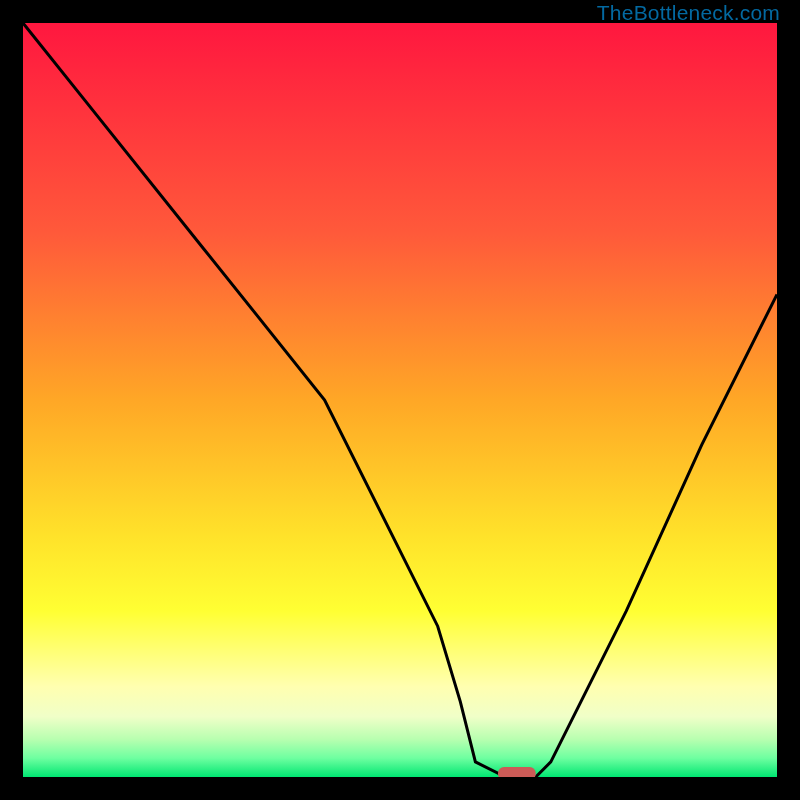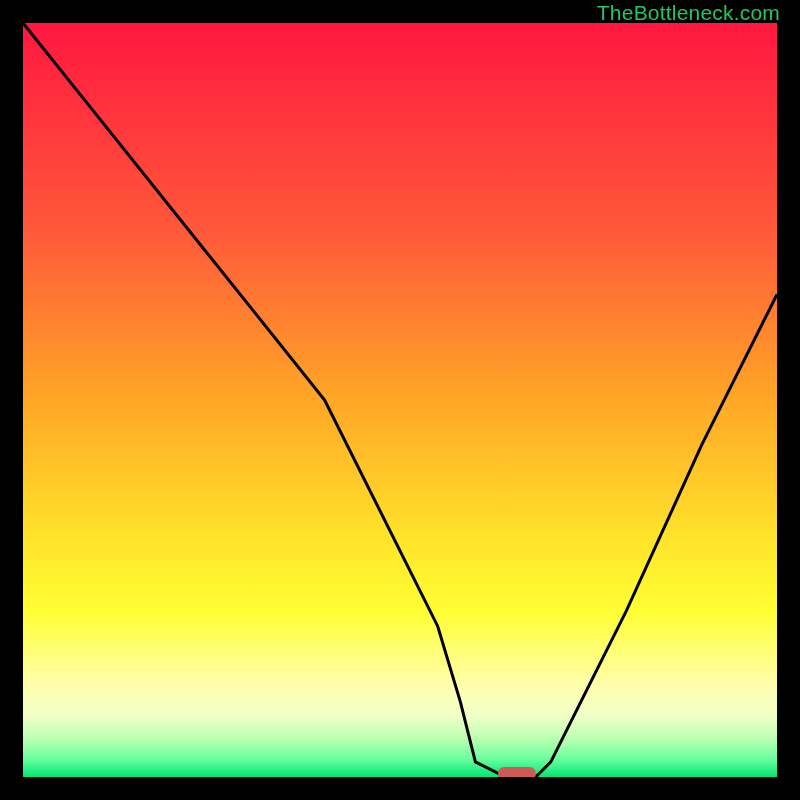--- a/index.html
+++ b/index.html
@@ -22,21 +22,21 @@
     left: 23px;
     top: 23px;
     width: 754px;
     height: 754px;
     overflow: hidden;
   }
   .attribution {
     position: absolute;
     top: 1px;
     right: 20px;
-    color: #22c55e;
+    color: #0369a1;
     font-size: 21px;
     font-weight: 500;
     letter-spacing: 0.2px;
   }
   svg {
     display: block;
   }
 </style>
 </head>
 <body>

